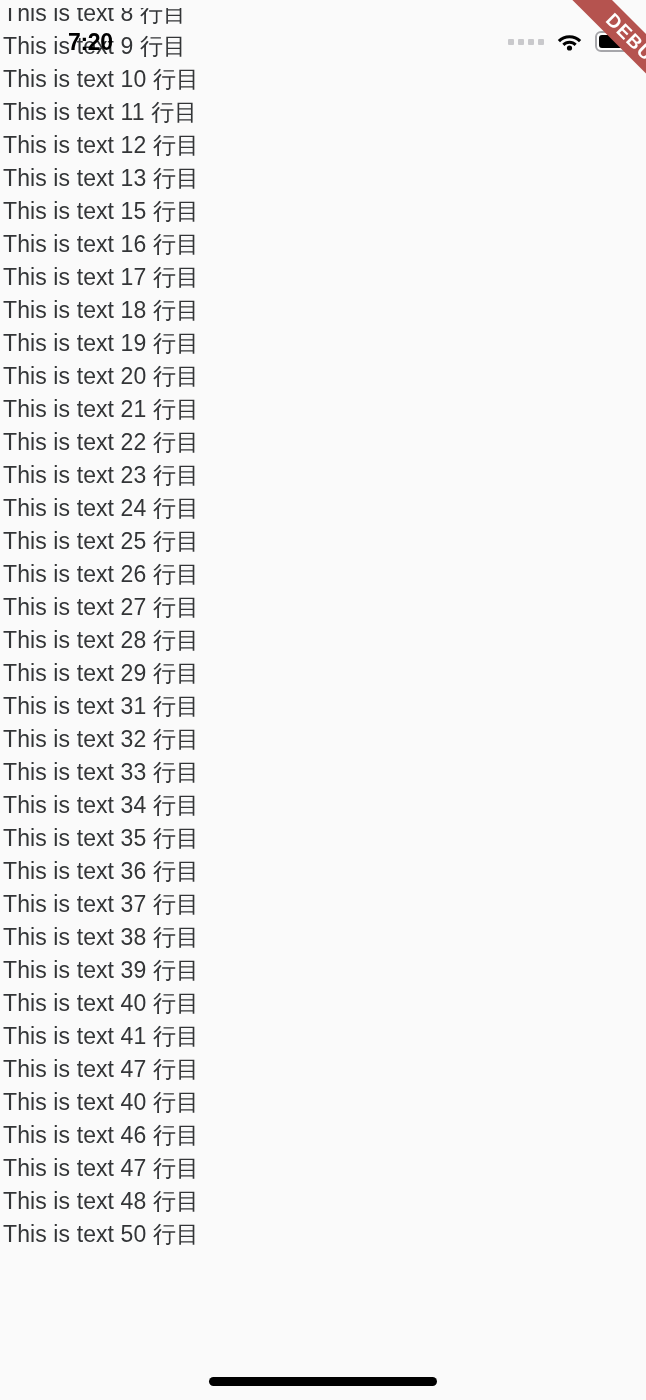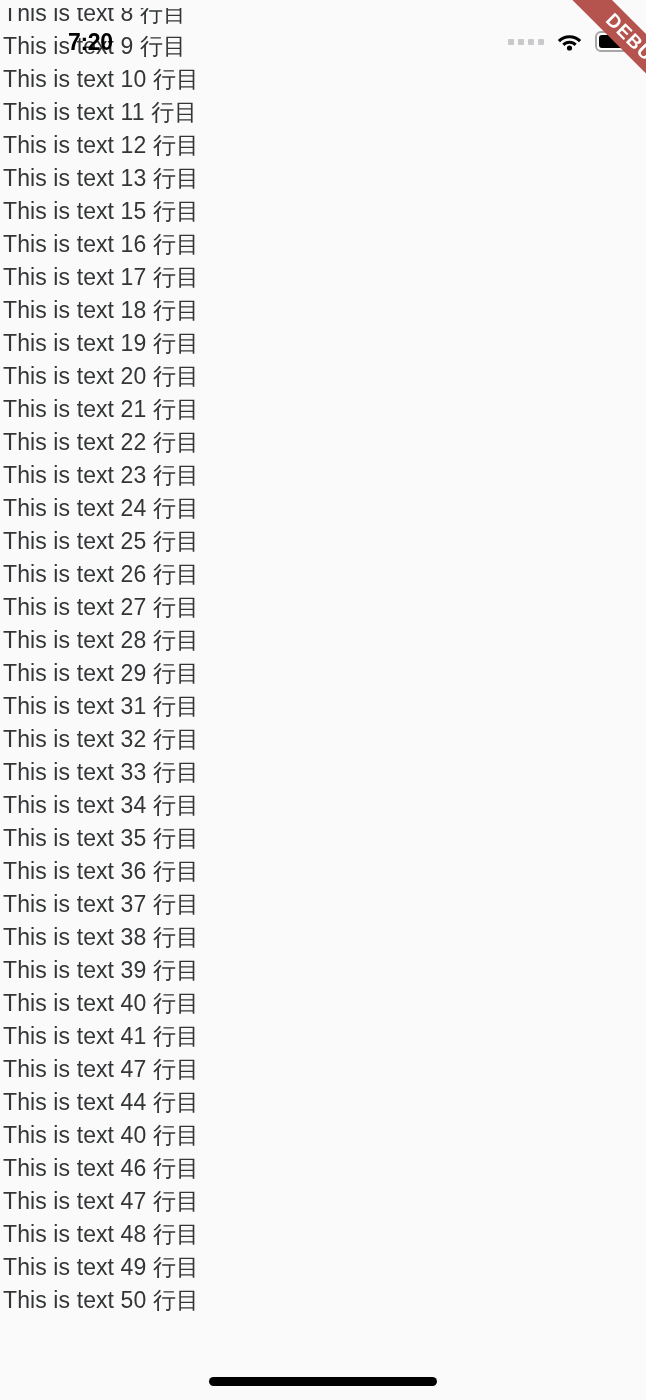--- a/index.html
+++ b/index.html
@@ -170,26 +170,24 @@
     <div class="text-line">This is text 33 行目</div>
     <div class="text-line">This is text 34 行目</div>
     <div class="text-line">This is text 35 行目</div>
     <div class="text-line">This is text 36 行目</div>
     <div class="text-line">This is text 37 行目</div>
     <div class="text-line">This is text 38 行目</div>
     <div class="text-line">This is text 39 行目</div>
     <div class="text-line">This is text 40 行目</div>
     <div class="text-line">This is text 41 行目</div>
     <div class="text-line">This is text 47 行目</div>
-    <div class="text-line">This is text 44 行目</div>
     <div class="text-line">This is text 40 行目</div>
     <div class="text-line">This is text 46 行目</div>
     <div class="text-line">This is text 47 行目</div>
     <div class="text-line">This is text 48 行目</div>
-    <div class="text-line">This is text 49 行目</div>
     <div class="text-line">This is text 50 行目</div>
   </div>
 
 <div id="status-bar">
   <div id="status-time">7:20</div>
   <div id="status-right">
     <div id="signal-dots">
       <i></i>
       <i></i>
       <i></i>

